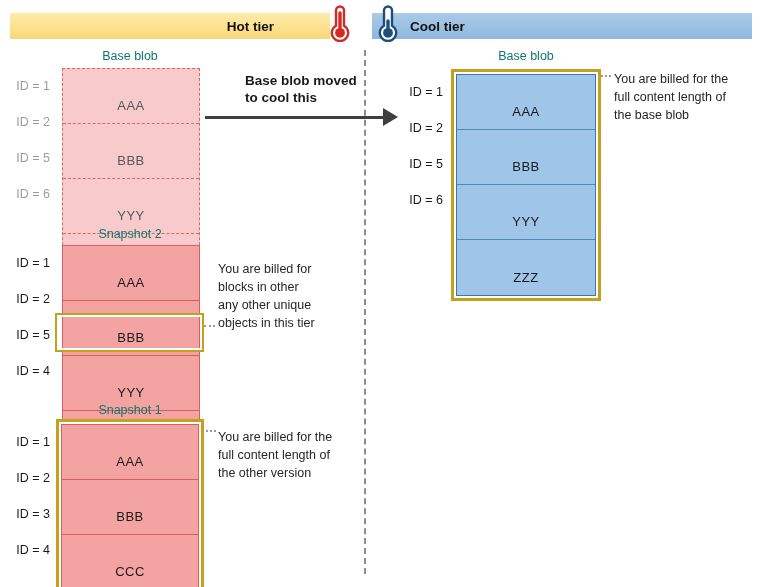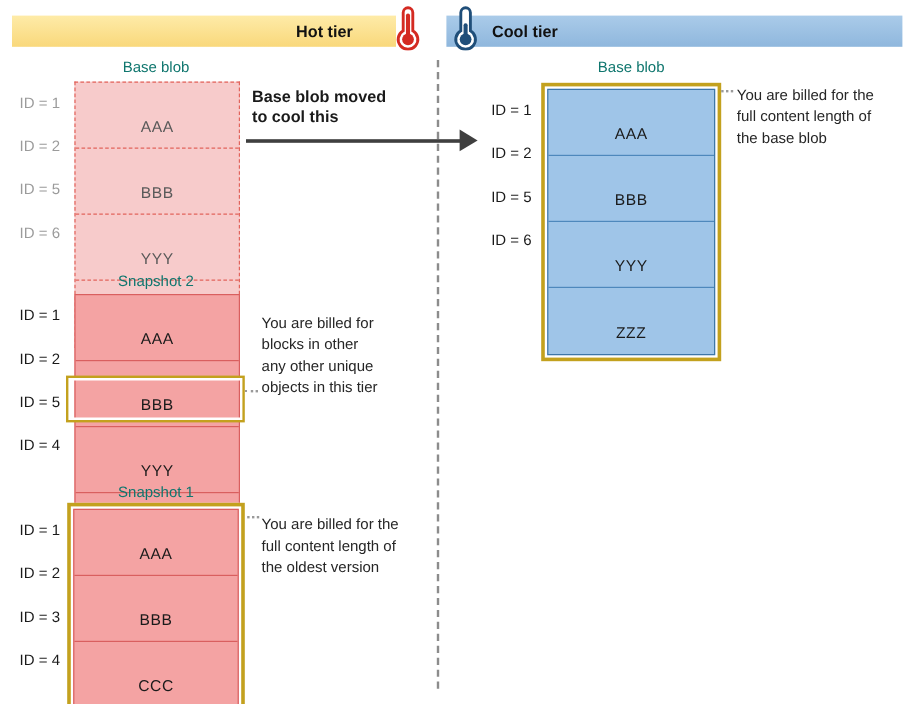--- a/index.html
+++ b/index.html
@@ -2,21 +2,21 @@
 <html><head>
 <meta charset="utf-8">
 <style>
   html,body{margin:0;padding:0;background:#fff;}
   #stage{
     position:relative;width:762px;height:587px;background:#fff;overflow:hidden;
     font-family:"Liberation Sans",sans-serif;color:#1a1a1a;
   }
   
   .bar{position:absolute;top:13px;height:26px;display:flex;align-items:center;box-sizing:border-box;}
-  .bar-hot{left:10px;width:320px;background:linear-gradient(#feeba8,#f9d87b);justify-content:flex-end;padding-right:36px;}
+  .bar-hot{left:10px;width:320px;background:linear-gradient(#feeba8,#f9d87b);justify-content:flex-end;padding-right:56px;}
   .bar-cool{left:372px;width:380px;background:linear-gradient(#aacbe9,#8fb7dd);justify-content:flex-start;padding-left:38px;}
   .bar-label{font-size:13.5px;font-weight:bold;color:#111;}
   .therm{position:absolute;top:4px;width:26px;height:38px;}
   
   .divider{position:absolute;left:364px;top:50px;height:524px;width:0;border-left:2px dashed #8c8c8c;}
   
   .blk-title{position:absolute;font-size:12.5px;color:#0f766e;text-align:center;}
   .ids{position:absolute;width:50px;}
   .id-cell{height:36px;display:flex;align-items:center;justify-content:flex-end;font-size:12.5px;}
   .ids-gray .id-cell{color:#9b9b9b;}
@@ -36,21 +36,21 @@
   .box-cool .row{border-bottom:1px solid #4e88bc;color:#1a1a1a;}
   .box-cool .row:last-child{border-bottom:none;}
   
   .gold-wrap{position:absolute;border:3px solid #c3a11e;background:#fff;padding:2px;}
   .gold-wrap .box{position:relative;}
   .gold-highlight{position:absolute;border:2.5px solid #c3a11e;box-shadow:inset 0 0 0 2px #fff;background:transparent;}
   
   .note{position:absolute;font-size:12.5px;line-height:18px;color:#262626;}
   .leader{position:absolute;width:10px;height:0;border-top:2px dotted #9a9a9a;}
   
-  .arrow-label{position:absolute;font-size:13.5px;font-weight:bold;line-height:17px;color:#1a1a1a;}
+  .arrow-label{position:absolute;font-size:13.5px;font-weight:bold;line-height:17px;color:#1a1a1a;margin-left:35px;}
   .arrow-line{position:absolute;height:3px;background:#3f3f3f;}
   .arrow-head{position:absolute;width:0;height:0;border-left:15px solid #3f3f3f;border-top:9.5px solid transparent;border-bottom:9.5px solid transparent;}
 </style>
 </head>
 <body>
 
 <div id="stage">
 
   <div class="bar bar-hot">
     <span class="bar-label">Hot tier</span>
@@ -127,21 +127,21 @@
       <div class="row">AAA</div>
       <div class="row">BBB</div>
       <div class="row">CCC</div>
       <div class="row">DDD</div>
     </div>
   </div>
   <div class="leader" style="left:206px;top:430px;"></div>
   <div class="note" style="left:218px;top:428px;width:160px;">
     <div>You are billed for the</div>
     <div>full content length of</div>
-    <div>the oldest version</div>
+    <div>the other version</div>
   </div>
 
   <div class="blk-title" style="left:457px;top:49px;width:138px;">Base blob</div>
   <div class="ids ids-dark" style="left:393px;top:74px;">
     <div class="id-cell">ID = 1</div>
     <div class="id-cell">ID = 2</div>
     <div class="id-cell">ID = 5</div>
     <div class="id-cell">ID = 6</div>
   </div>
   <div class="gold-wrap" style="left:451px;top:69px;">

